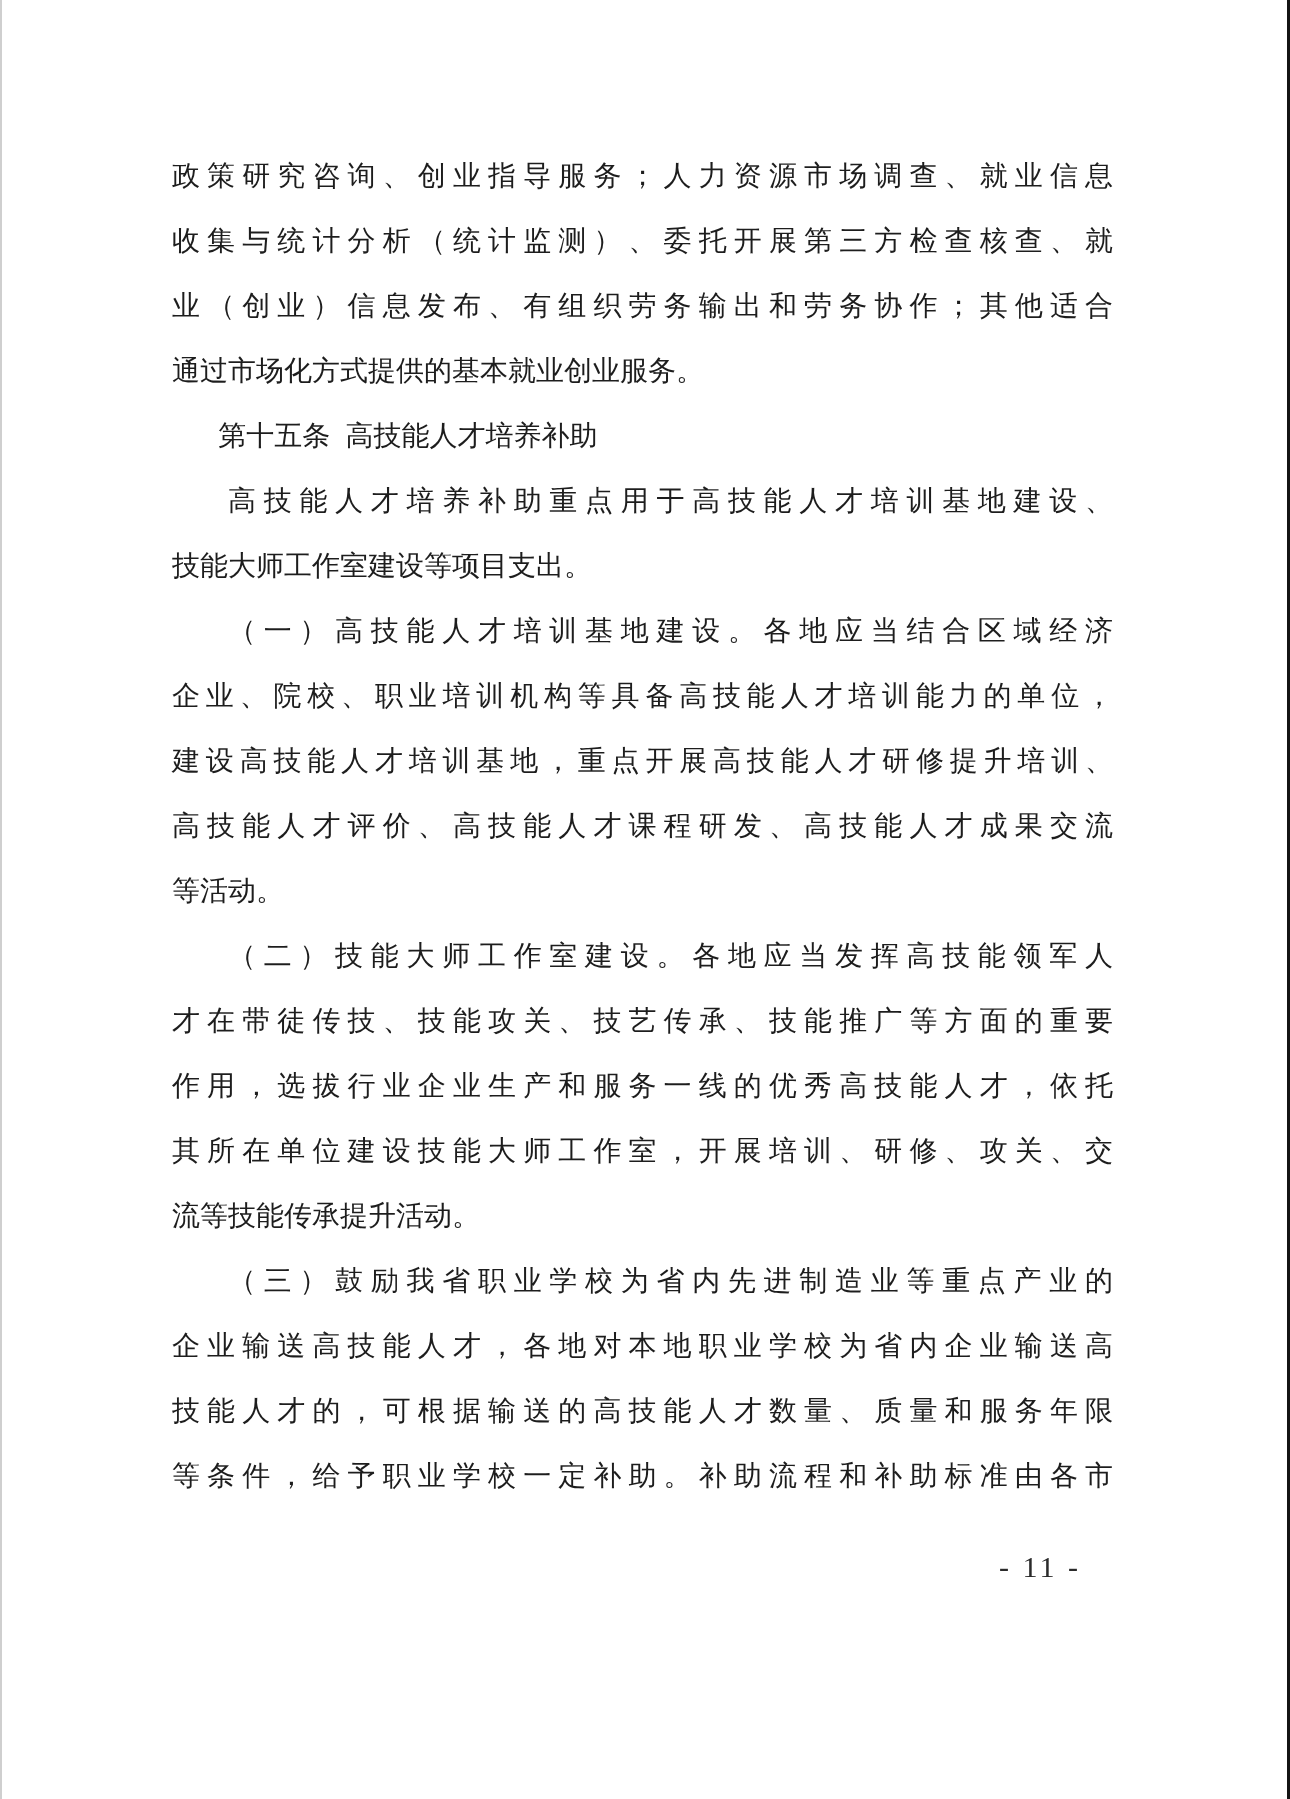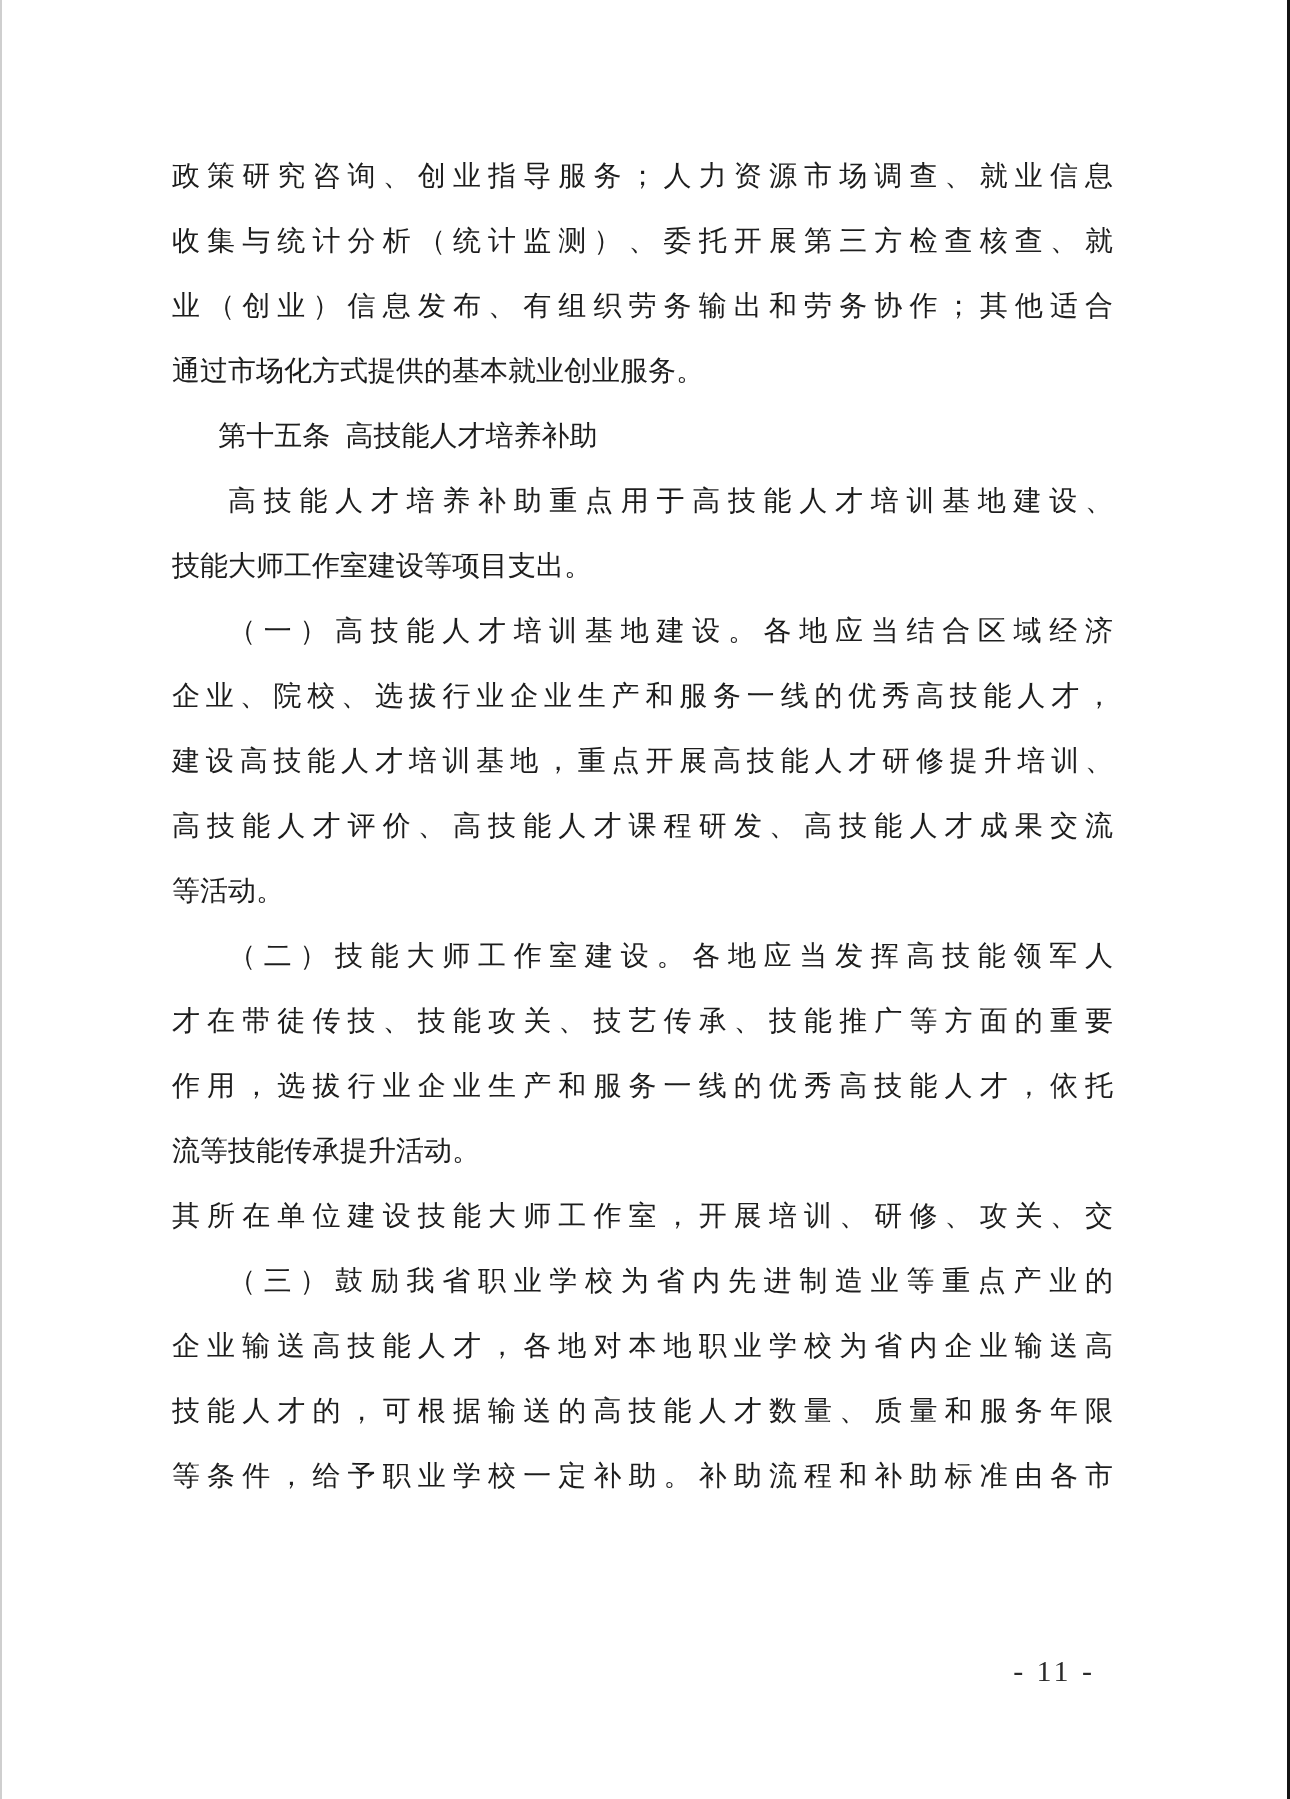--- a/index.html
+++ b/index.html
@@ -58,26 +58,26 @@
     text-align: left;
     text-align-last: left;
     text-indent: 1.65em;
   }
   .heading-label {
     font-weight: normal;
     margin-right: 0.55em;
   }
   .page-number {
     position: absolute;
-    top: 1654px;
+    top: 1550px;
     left: 985px;
     width: 110px;
     font-size: 30px;
     color: #2a2a2a;
-    text-align: right;
+    text-align: center;
     letter-spacing: 3px;
     white-space: nowrap;
   }
 </style>
 </head>
 <body>
 
 <div class="scan-edge-left"></div>
 <div class="scan-edge-right"></div>
 
@@ -94,32 +94,32 @@
     <span class="heading-label">第十五条</span><span>高技能人才培养补助</span>
   </div>
 
   <div>
     <div class="line indent">高技能人才培养补助重点用于高技能人才培训基地建设、</div>
     <div class="line end">技能大师工作室建设等项目支出。</div>
   </div>
 
   <div>
     <div class="line indent">（一）高技能人才培训基地建设。各地应当结合区域经济</div>
-    <div class="line">企业、院校、选拔行业企业生产和服务一线的优秀高技能人才，</div>
+    <div class="line">企业、院校、职业培训机构等具备高技能人才培训能力的单位，</div>
     <div class="line">建设高技能人才培训基地，重点开展高技能人才研修提升培训、</div>
     <div class="line">高技能人才评价、高技能人才课程研发、高技能人才成果交流</div>
     <div class="line end">等活动。</div>
   </div>
 
   <div>
     <div class="line indent">（二）技能大师工作室建设。各地应当发挥高技能领军人</div>
     <div class="line">才在带徒传技、技能攻关、技艺传承、技能推广等方面的重要</div>
     <div class="line">作用，选拔行业企业生产和服务一线的优秀高技能人才，依托</div>
+    <div class="line">其所在单位建设技能大师工作室，开展培训、研修、攻关、交</div>
     <div class="line end">流等技能传承提升活动。</div>
-    <div class="line">其所在单位建设技能大师工作室，开展培训、研修、攻关、交</div>
   </div>
 
   <div>
     <div class="line indent">（三）鼓励我省职业学校为省内先进制造业等重点产业的</div>
     <div class="line">企业输送高技能人才，各地对本地职业学校为省内企业输送高</div>
     <div class="line">技能人才的，可根据输送的高技能人才数量、质量和服务年限</div>
     <div class="line">等条件，给予职业学校一定补助。补助流程和补助标准由各市</div>
   </div>
 
 </div>

